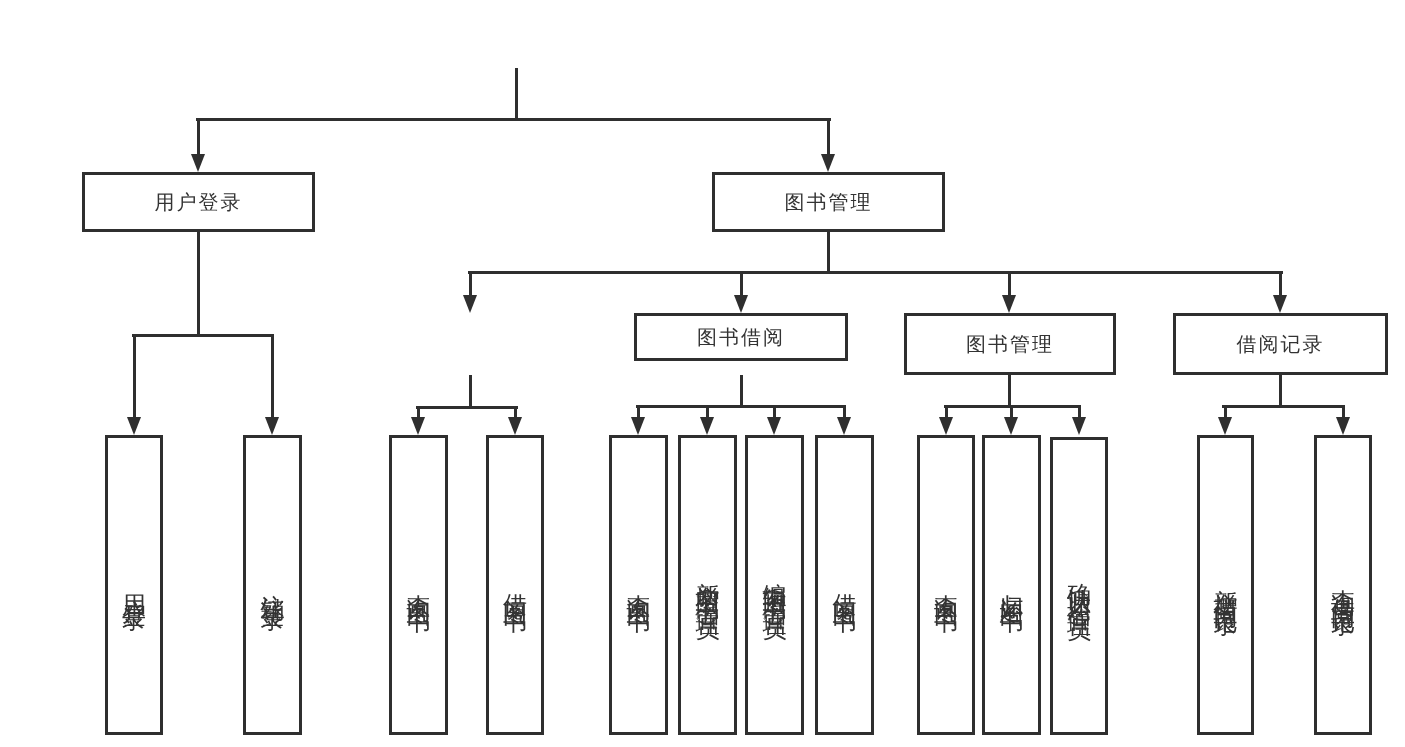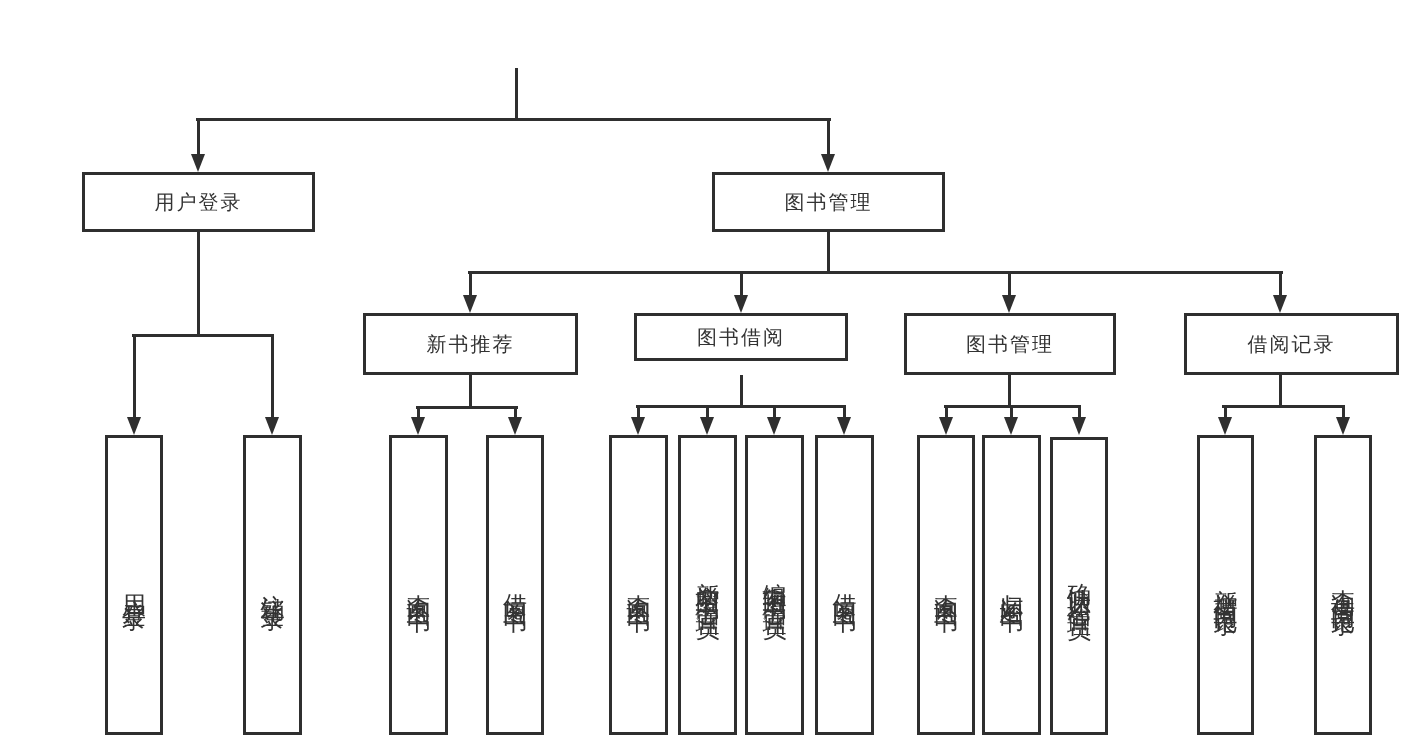--- a/index.html
+++ b/index.html
@@ -84,24 +84,23 @@
   <div class="hline" style="left:468px; top:271px; width:815px;"></div>
   <div class="vline" style="left:469px; top:271px; height:25px;"></div>
   <div class="arrow" style="left:463px; top:295px;"></div>
   <div class="vline" style="left:740px; top:271px; height:25px;"></div>
   <div class="arrow" style="left:734px; top:295px;"></div>
   <div class="vline" style="left:1008px; top:271px; height:25px;"></div>
   <div class="arrow" style="left:1002px; top:295px;"></div>
   <div class="vline" style="left:1279px; top:271px; height:25px;"></div>
   <div class="arrow" style="left:1273px; top:295px;"></div>
 
-  <div class="box" style="left:363px; top:313px; width:215px; height:62px;">新书推荐</div>
   <div class="box" style="left:634px; top:313px; width:214px; height:48px;">图书借阅</div>
   <div class="box" style="left:904px; top:313px; width:212px; height:62px;">图书管理</div>
-  <div class="box" style="left:1173px; top:313px; width:215px; height:62px;margin-left:11px;">借阅记录</div>
+  <div class="box" style="left:1173px; top:313px; width:215px; height:62px;">借阅记录</div>
 
   <div class="vline" style="left:469px; top:375px; height:34px;"></div>
   <div class="hline" style="left:416px; top:406px; width:102px;"></div>
   <div class="vline" style="left:417px; top:406px; height:12px;"></div>
   <div class="arrow" style="left:411px; top:417px;"></div>
   <div class="vline" style="left:514px; top:406px; height:12px;"></div>
   <div class="arrow" style="left:508px; top:417px;"></div>
 
   <div class="vline" style="left:740px; top:375px; height:33px;"></div>
   <div class="hline" style="left:636px; top:405px; width:210px;"></div>

